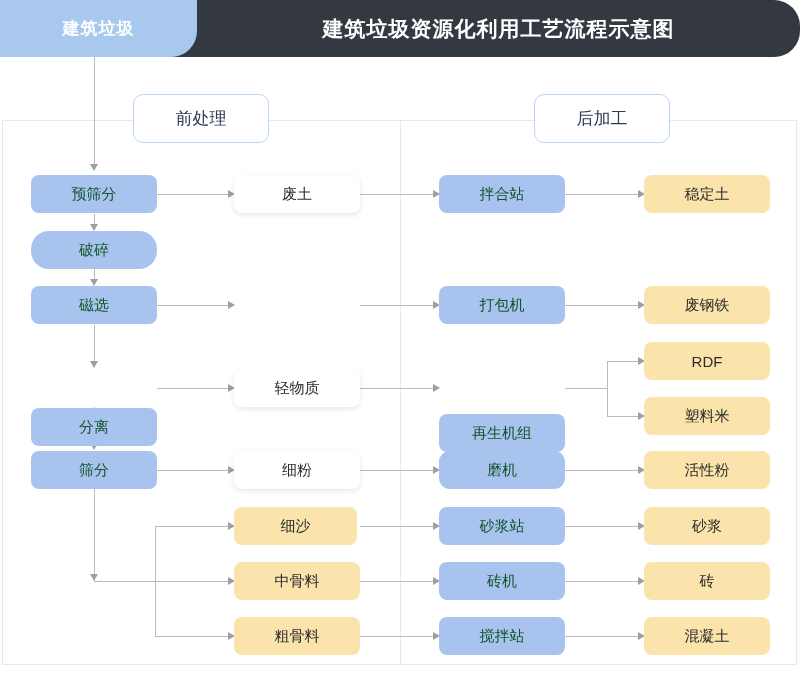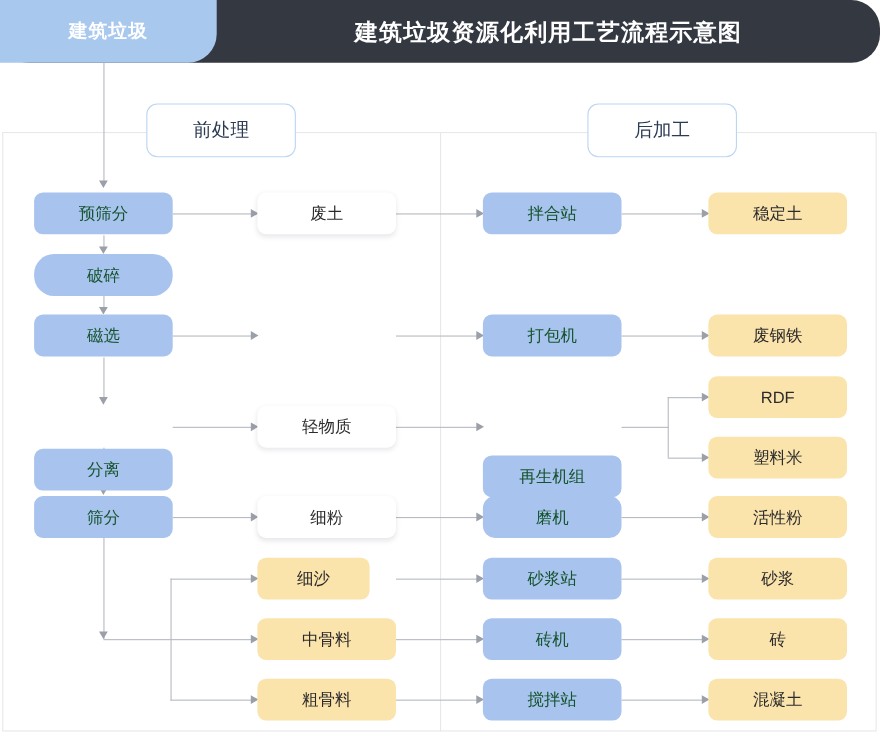--- a/index.html
+++ b/index.html
@@ -165,21 +165,21 @@
 
   <div class="node blue" style="left:31px;top:175px;width:126px;">预筛分</div>
   <div class="node blue" style="left:31px;top:231px;width:126px;border-radius:18px;">破碎</div>
   <div class="node blue" style="left:31px;top:286px;width:126px;">磁选</div>
   <div class="node blue" style="left:31px;top:369px;width:126px;margin-top:39px;">分离</div>
   <div class="node blue" style="left:31px;top:451px;width:126px;">筛分</div>
 
   <div class="node white" style="left:234px;top:175px;width:126px;">废土</div>
   <div class="node white" style="left:234px;top:369px;width:126px;">轻物质</div>
   <div class="node white" style="left:234px;top:451px;width:126px;">细粉</div>
-  <div class="node yellow" style="left:234px;top:507px;width:102px;">细沙</div>
+  <div class="node yellow" style="left:234px;top:507px;width:123px;">细沙</div>
   <div class="node yellow" style="left:234px;top:562px;width:126px;">中骨料</div>
   <div class="node yellow" style="left:234px;top:617px;width:126px;">粗骨料</div>
 
   <div class="node blue" style="left:439px;top:175px;width:126px;">拌合站</div>
   <div class="node blue" style="left:439px;top:286px;width:126px;">打包机</div>
   <div class="node blue" style="left:439px;top:369px;width:126px;margin-top:45px;">再生机组</div>
   <div class="node blue" style="left:439px;top:451px;width:126px;border-radius:11px;">磨机</div>
   <div class="node blue" style="left:439px;top:507px;width:126px;">砂浆站</div>
   <div class="node blue" style="left:439px;top:562px;width:126px;">砖机</div>
   <div class="node blue" style="left:439px;top:617px;width:126px;">搅拌站</div>

